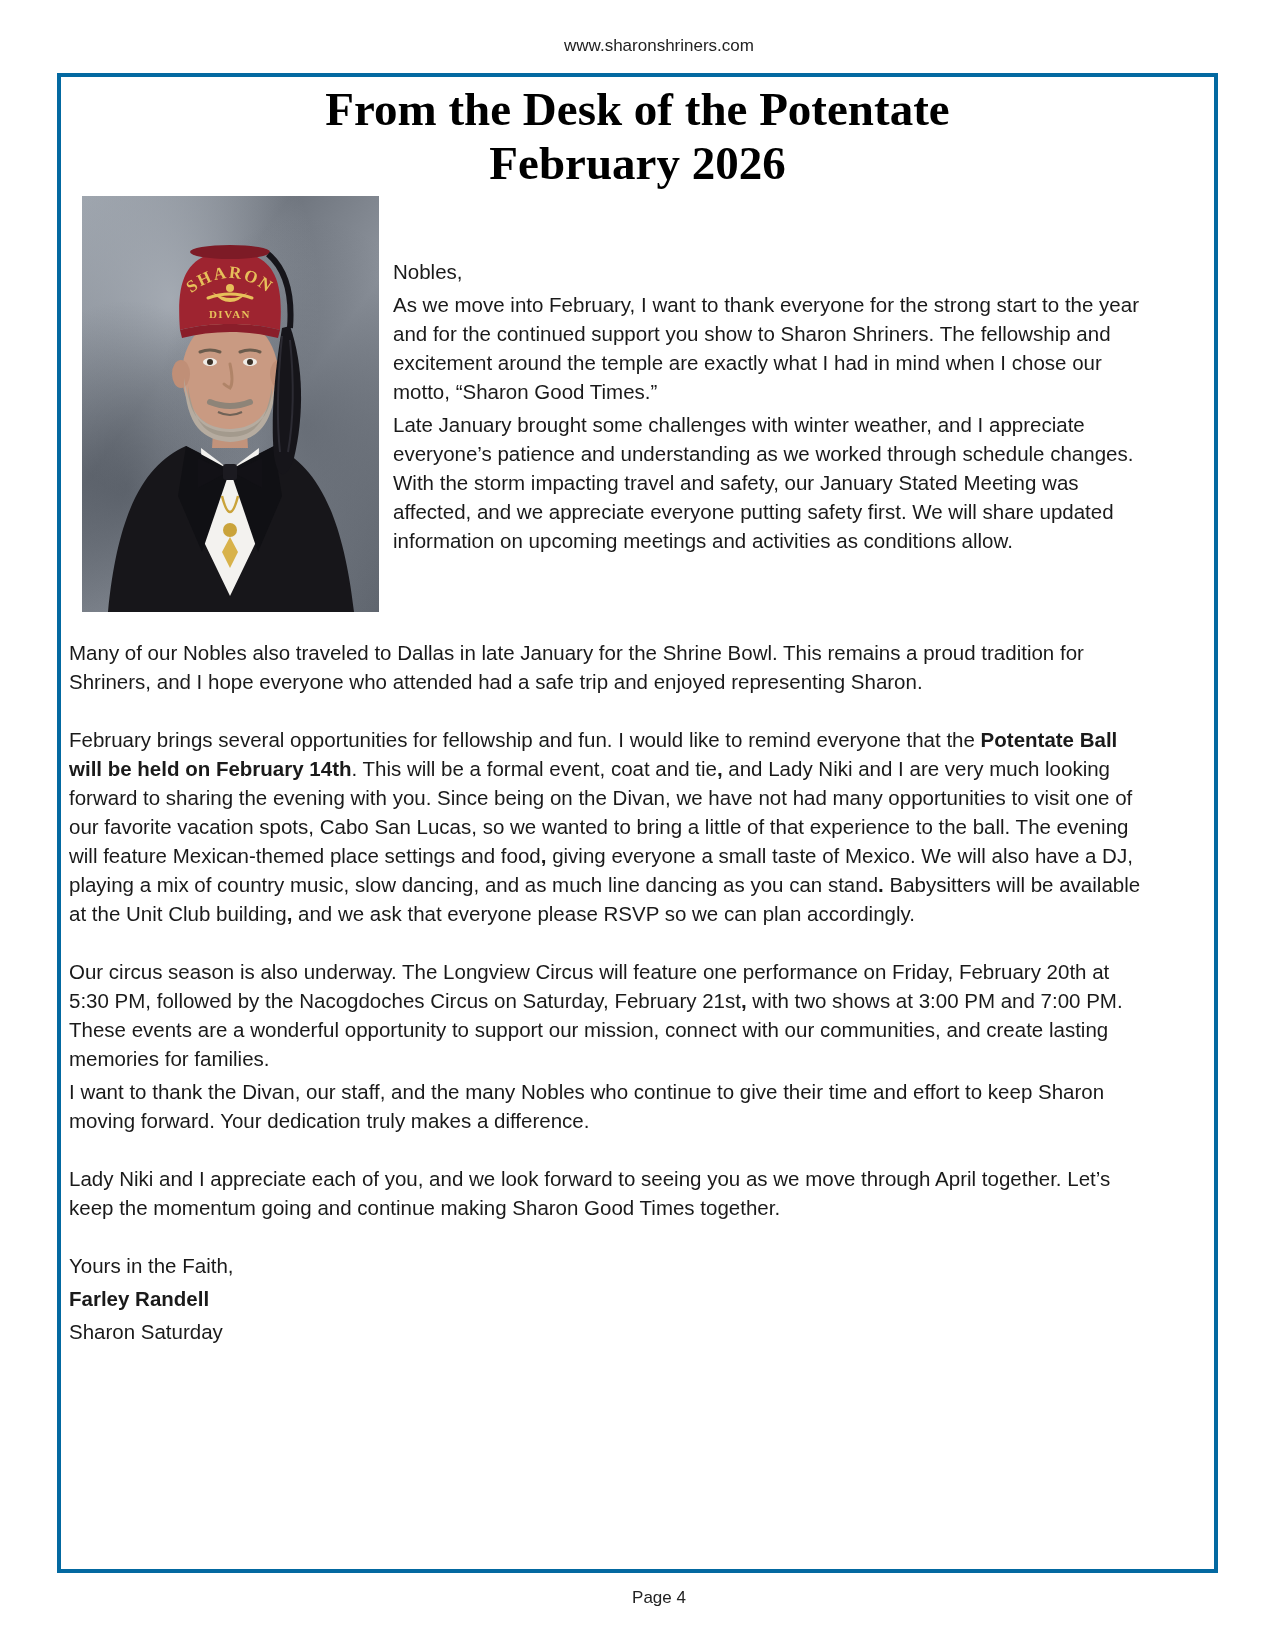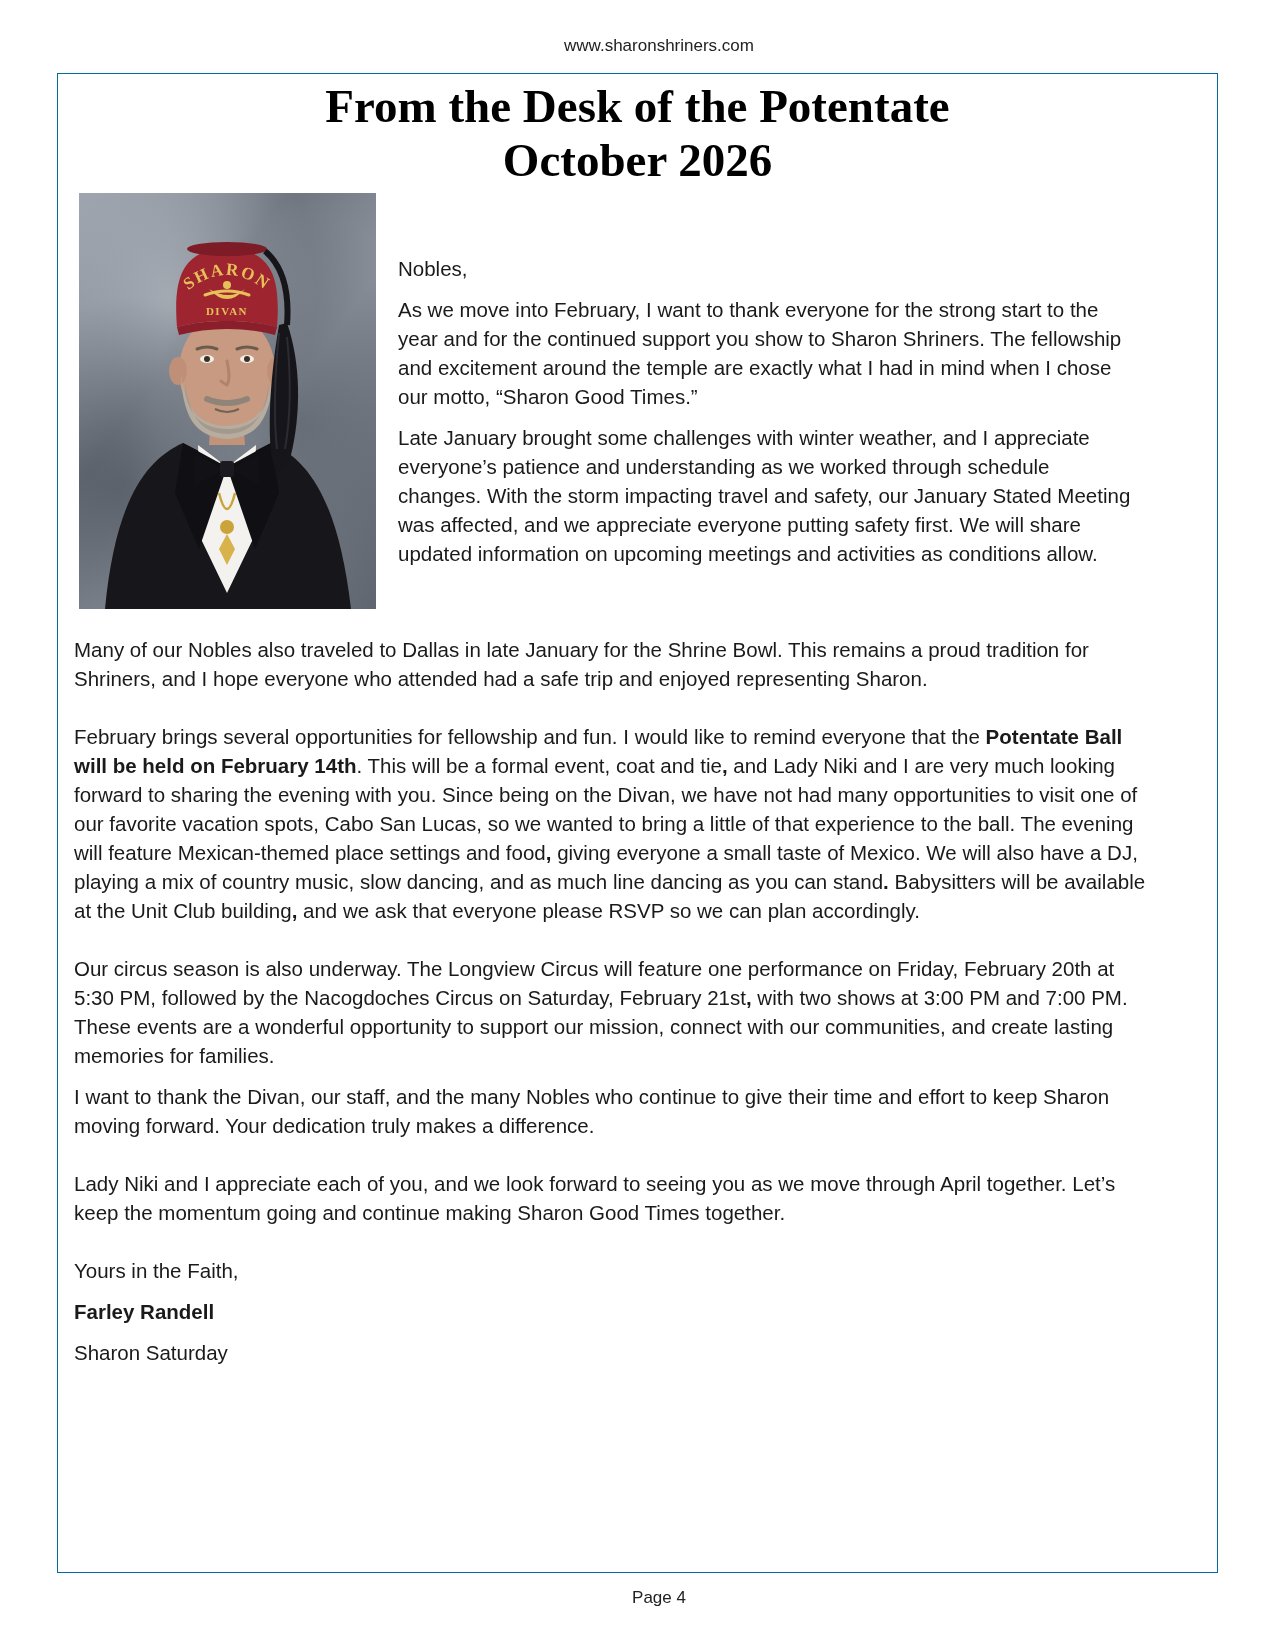--- a/index.html
+++ b/index.html
@@ -13,21 +13,21 @@
     padding-left:43px;
   }
   .site-url{
     position:absolute;top:36px;left:0;right:0;
     text-align:center;
     font-size:17px;color:#222;
   }
   .letter-box{
     position:absolute;left:57px;top:73px;
     width:1161px;height:1500px;
-    border:1px solid #0369a1;
+    border:4px solid #0369a1;
     box-sizing:border-box;
     background:#fff;
   }
   .title{
     margin:6px 0 0 0;
     text-align:center;
     font-family:"Liberation Serif","DejaVu Serif",serif;
     font-weight:700;
     font-size:47px;
     line-height:1.14;
@@ -45,21 +45,21 @@
     margin:67px 70px 0 328px;
     min-height:353px;
     font-size:20.5px;
     line-height:29px;
   }
   .body-text{
     margin:28px 58px 0 4px;
     font-size:20.5px;
     line-height:29px;
   }
-  .body-text p, .intro p, .signature p{margin:12px;}
+  .body-text p, .intro p, .signature p{margin:4px;}
   .gap{margin-top:29px !important;}
   .signature{
     margin:29px 58px 0 4px;
     font-size:20.5px;
     line-height:29px;
   }
   .bold{font-weight:700;}
   .footer{
     position:absolute;top:1588px;left:0;right:0;
     text-align:center;
@@ -70,21 +70,21 @@
 <body>
 
 <div class="page">
 
   <div class="site-url">www.sharonshriners.com</div>
 
   <div class="letter-box">
 
     <h1 class="title">
       <span class="tline">From the Desk of the Potentate</span>
-      <span class="tline">October 2026</span>
+      <span class="tline">February 2026</span>
     </h1>
 
     <div class="photo">
       <svg viewBox="0 0 297 416" xmlns="http://www.w3.org/2000/svg">
         <defs>
           <linearGradient id="bg" x1="0" y1="0" x2="1" y2="1">
             <stop offset="0" stop-color="#9aa1aa"></stop>
             <stop offset="0.35" stop-color="#6e747d"></stop>
             <stop offset="0.6" stop-color="#8d939c"></stop>
             <stop offset="1" stop-color="#5f656e"></stop>

